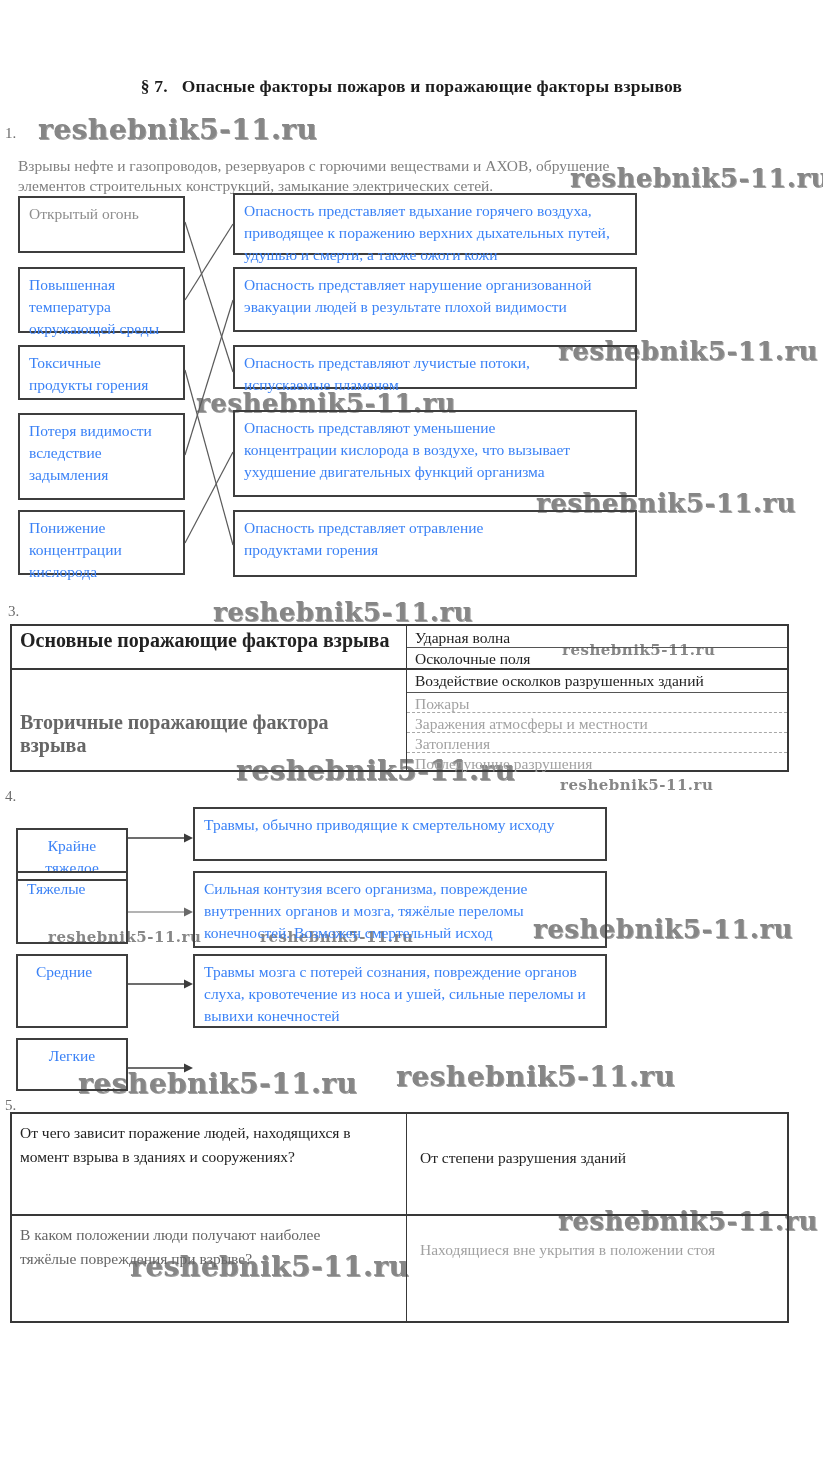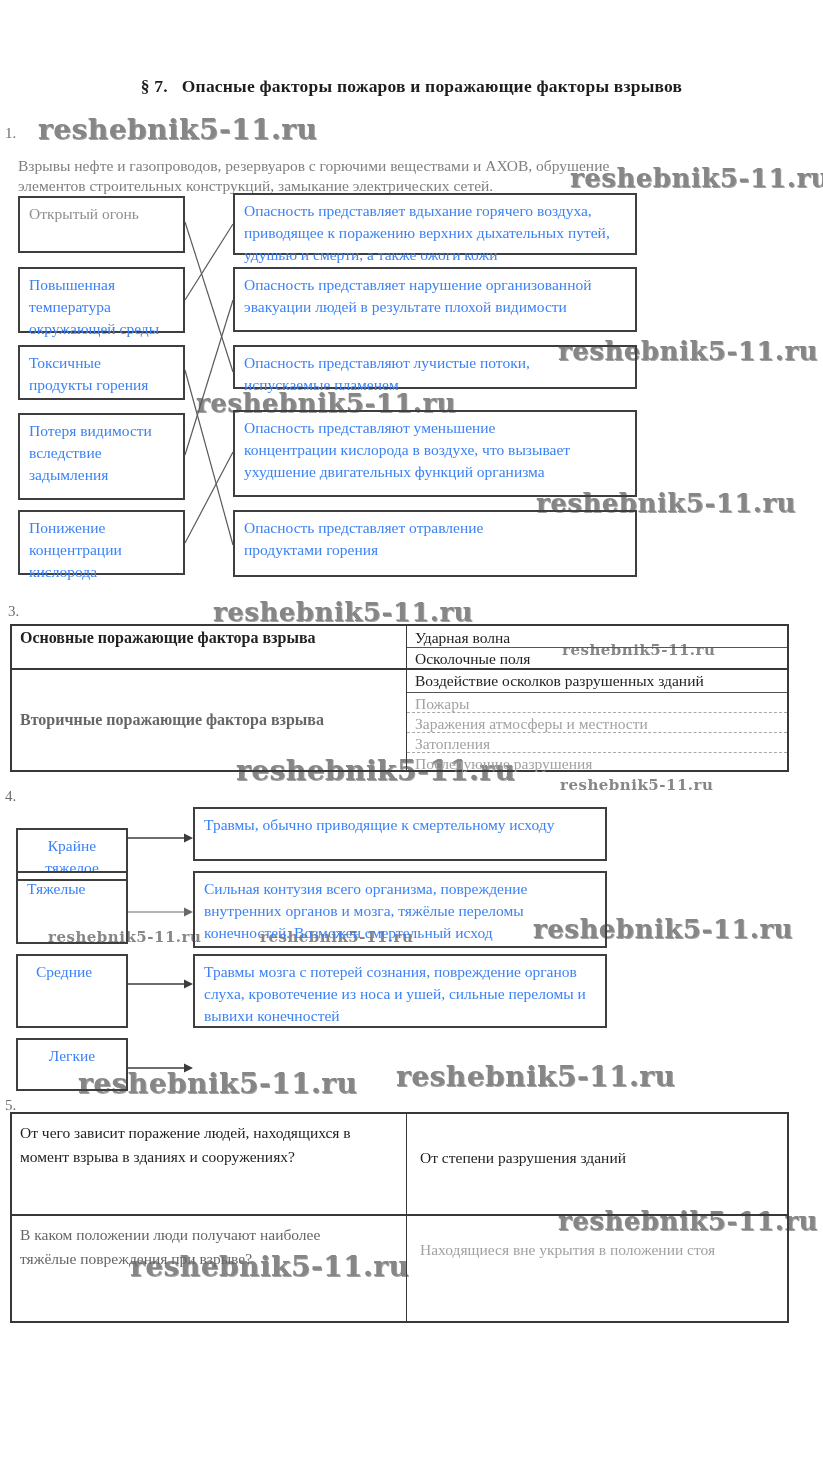--- a/index.html
+++ b/index.html
@@ -20,21 +20,21 @@
   .box{position:absolute;border:2px solid #3e3e3e;box-sizing:border-box;background:transparent;
        font-size:15.5px;line-height:1.42;color:#3b82f6;padding:5px 9px;}
   .faded{color:#8e8e8e;}
   .semifaded{color:#666;}
   .vfaded{color:#a2a2a2;}
   .inner{display:inline-block;}
   svg.overlay{position:absolute;left:0;top:0;pointer-events:none;}
   
   .tbl{position:absolute;border:2px solid #383838;box-sizing:border-box;background:transparent;}
   .cell{position:absolute;box-sizing:border-box;font-size:15.5px;padding:3px 8px;}
-  .cell.b{font-weight:bold;font-size:16px;}
+  .cell.b{font-weight:bold;font-size:20px;}
   .hline{position:absolute;background:#383838;height:2px;}
   .hline.thin{height:1px;background:#555;}
   .hline.dash{height:0;background:none;border-top:1px dashed #a8a8a8;}
   .vline{position:absolute;background:#383838;width:1px;top:0;bottom:0;}
 </style>
 </head>
 <body>
 
 <div id="page">
 

